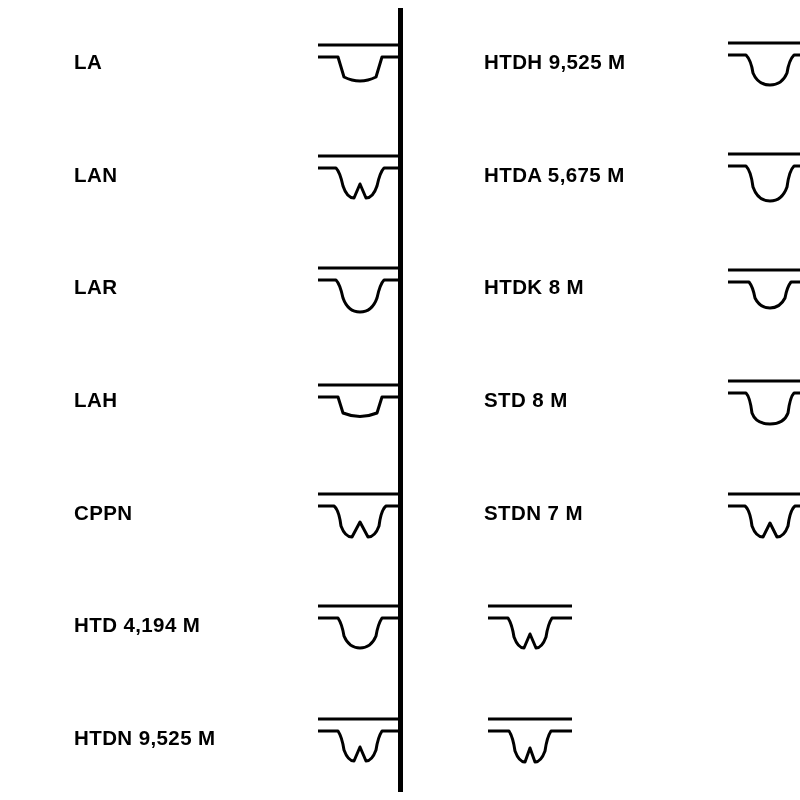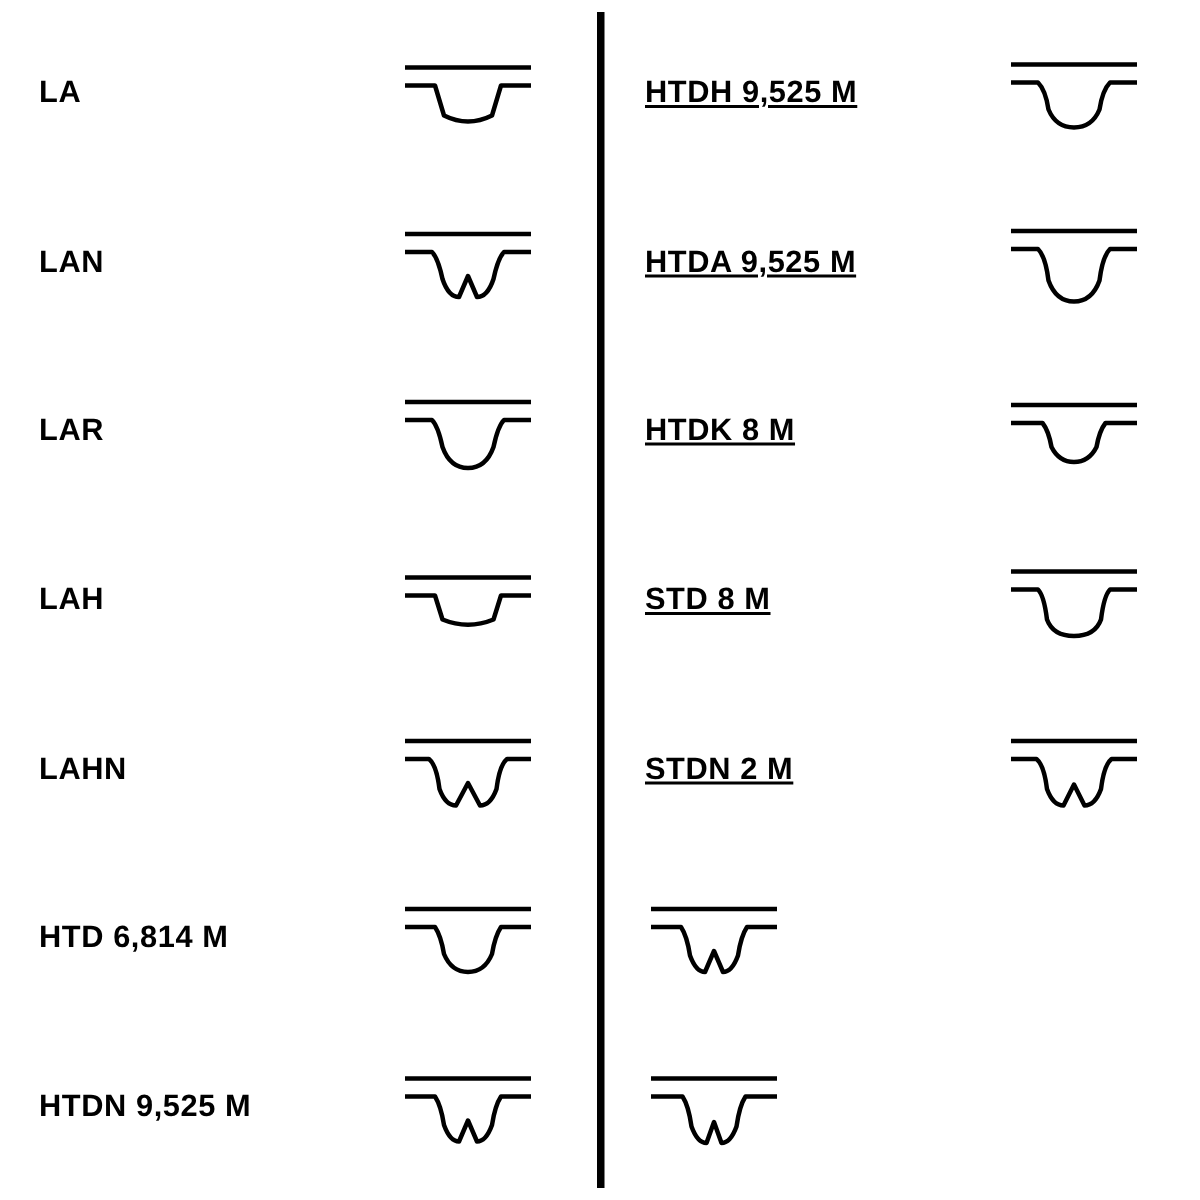--- a/index.html
+++ b/index.html
@@ -33,38 +33,39 @@
     width: 800px;
     height: 800px;
   }
   .column {
     width: 400px;
     height: 800px;
     display: flex;
     flex-direction: column;
     box-sizing: border-box;
     padding: 6px 0 6px 0;
+    margin-left: 48px;
   }
   .row {
     flex: 1 1 0;
     display: flex;
     align-items: center;
     box-sizing: border-box;
   }
   .col-left .row { padding-left: 26px; }
   .col-right .row { padding-left: 30px; }
   .label {
     font-size: 20.5px;
     font-weight: bold;
     letter-spacing: 0.4px;
     white-space: nowrap;
     width: 240px;
     flex: 0 0 auto;
   }
-  .col-right .label { width: 240px; text-decoration: underline; }
+  .col-right .label { width: 240px; }
   .profile {
     flex: 0 0 auto;
     width: 92px;
     height: 62px;
     position: relative;
   }
   .profile svg {
     display: block;
     width: 92px;
     height: 62px;
@@ -124,31 +125,31 @@
         <div class="profile">
           <svg viewBox="0 0 92 62" preserveAspectRatio="none">
             <line x1="4" y1="16" x2="88" y2="16"></line>
             <path d="M4 28 L24 28 L29 44 Q46 51 63 44 L68 28 L88 28"></path>
           </svg>
         </div>
       </div>
 
 
       <div class="row">
-        <div class="label">LAHN</div>
+        <div class="label">CPPN</div>
         <div class="profile">
           <svg viewBox="0 0 92 62" preserveAspectRatio="none">
             <line x1="4" y1="12" x2="88" y2="12"></line>
             <path d="M4 24 L20 24 Q25 28 27 44 Q31 55 38 55 L46 40 L54 55 Q61 55 65 44 Q67 28 72 24 L88 24"></path>
           </svg>
         </div>
       </div>
 
       <div class="row">
-        <div class="label">HTD 6,814 M</div>
+        <div class="label">HTD 4,194 M</div>
         <div class="profile">
           <svg viewBox="0 0 92 62" preserveAspectRatio="none">
             <line x1="4" y1="12" x2="88" y2="12"></line>
             <path d="M4 24 L24 24 Q28 30 30 42 Q35 54 46 54 Q57 54 62 42 Q64 30 68 24 L88 24"></path>
           </svg>
         </div>
       </div>
 
       <div class="row">
         <div class="label">HTDN 9,525 M</div>
@@ -168,21 +169,21 @@
         <div class="label">HTDH 9,525 M</div>
         <div class="profile">
           <svg viewBox="0 0 92 62" preserveAspectRatio="none">
             <line x1="4" y1="12" x2="88" y2="12"></line>
             <path d="M4 24 L22 24 Q27 29 29 42 Q34 54 46 54 Q58 54 63 42 Q65 29 70 24 L88 24"></path>
           </svg>
         </div>
       </div>
 
       <div class="row">
-        <div class="label">HTDA 9,525 M</div>
+        <div class="label">HTDA 5,675 M</div>
         <div class="profile">
           <svg viewBox="0 0 92 62" preserveAspectRatio="none">
             <line x1="4" y1="10" x2="88" y2="10"></line>
             <path d="M4 22 L22 22 Q27 27 29 43 Q34 57 46 57 Q58 57 63 43 Q65 27 70 22 L88 22"></path>
           </svg>
         </div>
       </div>
 
 
       <div class="row">
@@ -199,21 +200,21 @@
         <div class="label">STD 8 M</div>
         <div class="profile">
           <svg viewBox="0 0 92 62" preserveAspectRatio="none">
             <line x1="4" y1="12" x2="88" y2="12"></line>
             <path d="M4 24 L22 24 Q26 28 28 44 Q32 55 46 55 Q60 55 64 44 Q66 28 70 24 L88 24"></path>
           </svg>
         </div>
       </div>
 
       <div class="row">
-        <div class="label">STDN 2 M</div>
+        <div class="label">STDN 7 M</div>
         <div class="profile">
           <svg viewBox="0 0 92 62" preserveAspectRatio="none">
             <line x1="4" y1="12" x2="88" y2="12"></line>
             <path d="M4 24 L21 24 Q26 28 28 44 Q32 55 39 55 L46 41 L53 55 Q60 55 64 44 Q66 28 71 24 L88 24"></path>
           </svg>
         </div>
       </div>
 
       <div class="row">
         <div class="profile">

